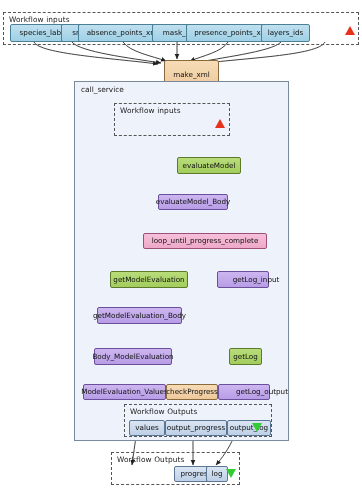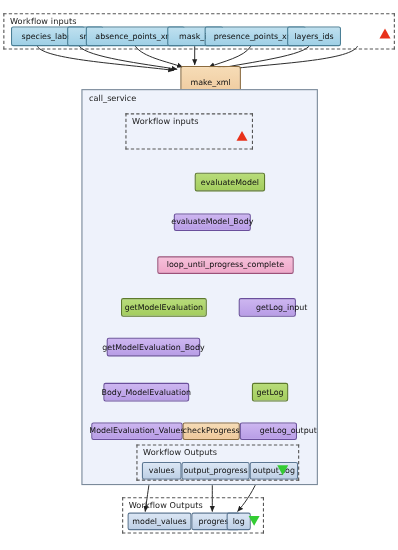--- a/index.html
+++ b/index.html
@@ -271,23 +271,20 @@
     <span>output_progress</span>
   </div>
   <div class="node n-output" style="left:227px; top:420px; width:44px; height:16px;">
     <span>output_log</span>
   </div>
   <div class="tri-down" style="left:252px; top:423px;"></div>
 
   <div class="dashed-group" style="left:111px; top:452px; width:129px; height:33px;">
     <span class="group-label">Workflow Outputs</span>
   </div>
-  <div class="node n-output" style="left:116px; top:466px; width:58px; height:16px;">
-    <span>model_values</span>
-  </div>
   <div class="node n-output" style="left:174px; top:466px; width:44px; height:16px;">
     <span>progress</span>
   </div>
   <div class="node n-output" style="left:206px; top:466px; width:22px; height:16px;">
     <span>log</span>
   </div>
   <div class="tri-down" style="left:226px; top:469px;"></div>
 
 </div>
 

